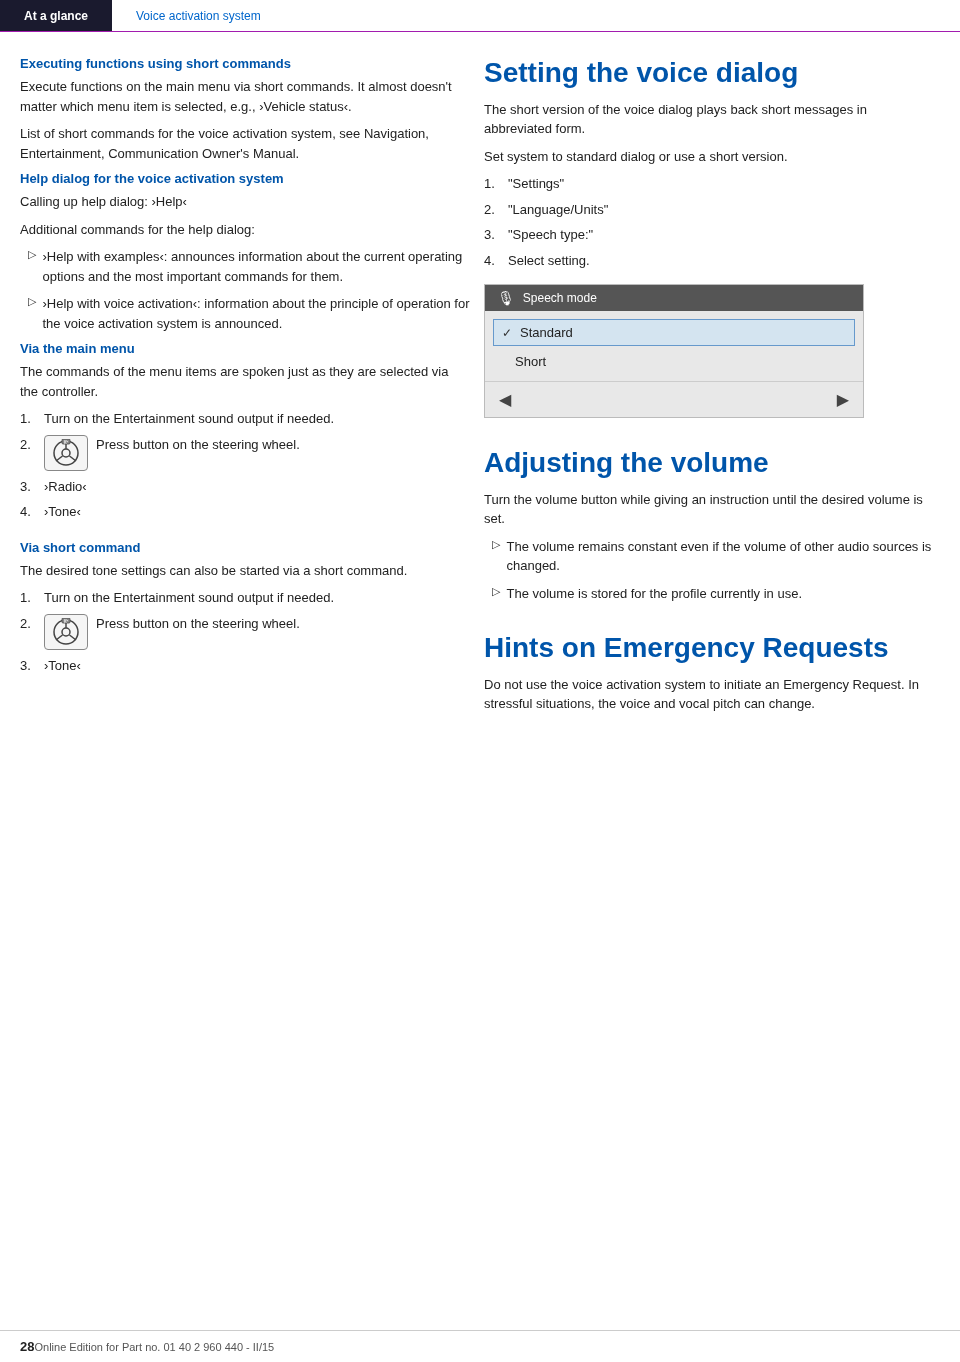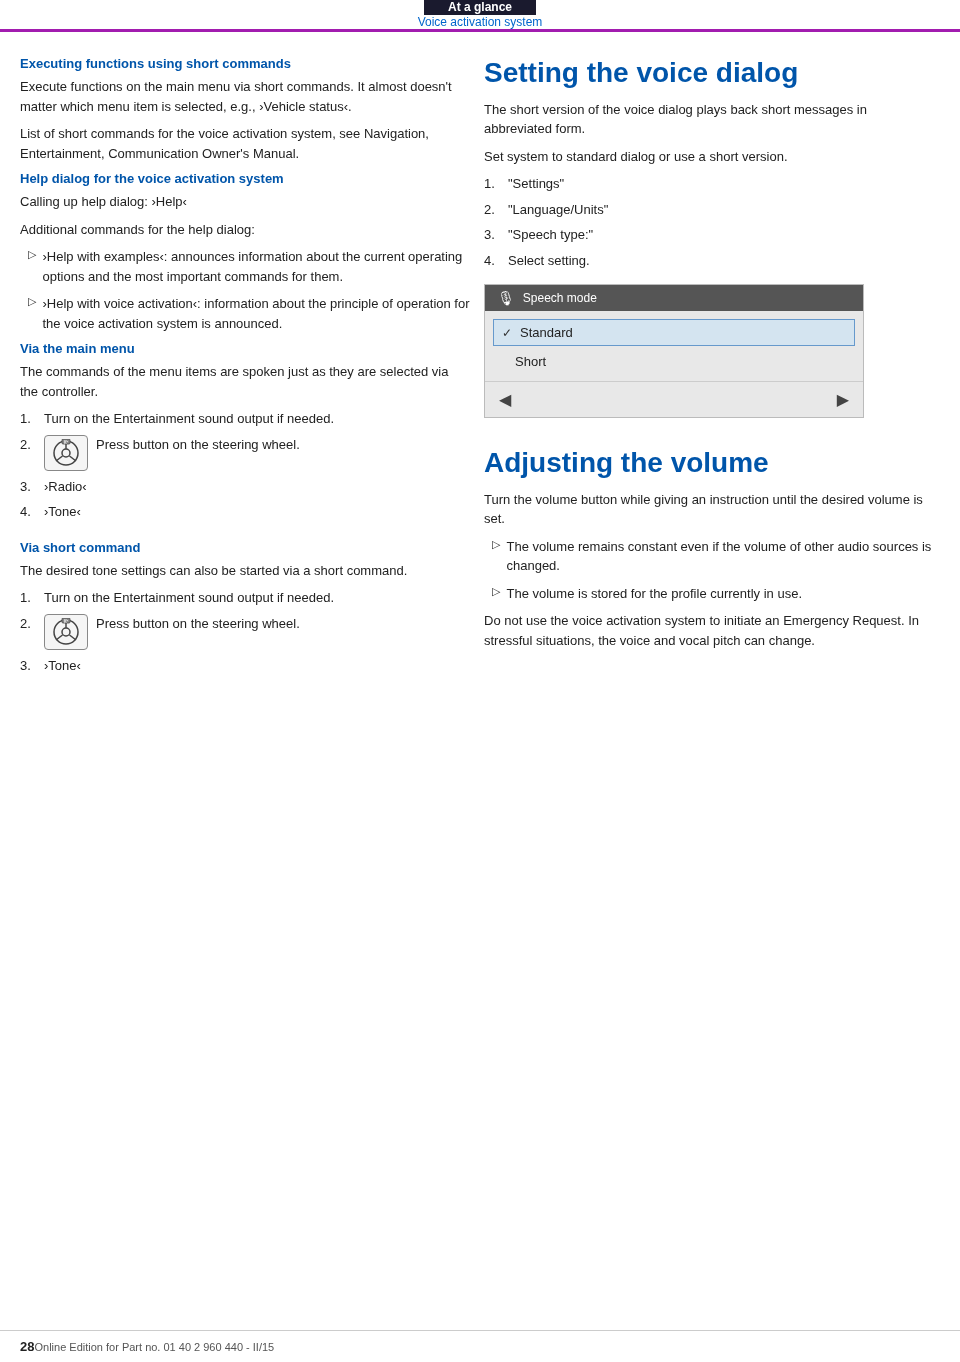--- a/index.html
+++ b/index.html
@@ -10,41 +10,40 @@
       color: #222;
       width: 960px;
       min-height: 1362px;
       position: relative;
     }
 
     
     .header {
       display: flex;
       background: #fff;
-      border-bottom: 3px solid #a21caf;
+      border-bottom: 1px solid #a21caf;
       height: 32px;
       align-items: center;
-      flex-direction: column;
     }
     .header-tab-active {
       background: #1a1a2e;
       color: #fff;
       padding: 0 24px;
       height: 100%;
       display: flex;
       align-items: center;
       font-size: 12px;
       font-weight: bold;
     }
     .header-tab-inactive {
       color: #0066cc;
       padding: 0 24px;
       height: 100%;
       display: flex;
-      align-items: flex-start;
+      align-items: center;
       font-size: 12px;
     }
 
     
     .content {
       display: flex;
       padding: 24px 20px 40px 20px;
       gap: 14px;
     }
 
@@ -381,20 +380,21 @@
         <span class="bullet-arrow">▷</span>
         <span class="bullet-text">The volume remains constant even if the volume of other audio sources is changed.</span>
       </div>
       <div class="bullet-item">
         <span class="bullet-arrow">▷</span>
         <span class="bullet-text">The volume is stored for the profile currently in use.</span>
       </div>
     </div>
 
     <div>
+      <div class="section-title-large">Hints on Emergency Requests</div>
       <p>Do not use the voice activation system to initiate an Emergency Request. In stressful situations, the voice and vocal pitch can change.</p>
     </div>
 
   </div>
 
 </div>
 
 <div class="footer">
   <span class="footer-page">28</span>
   <span class="footer-info">Online Edition for Part no. 01 40 2 960 440 - II/15</span>

